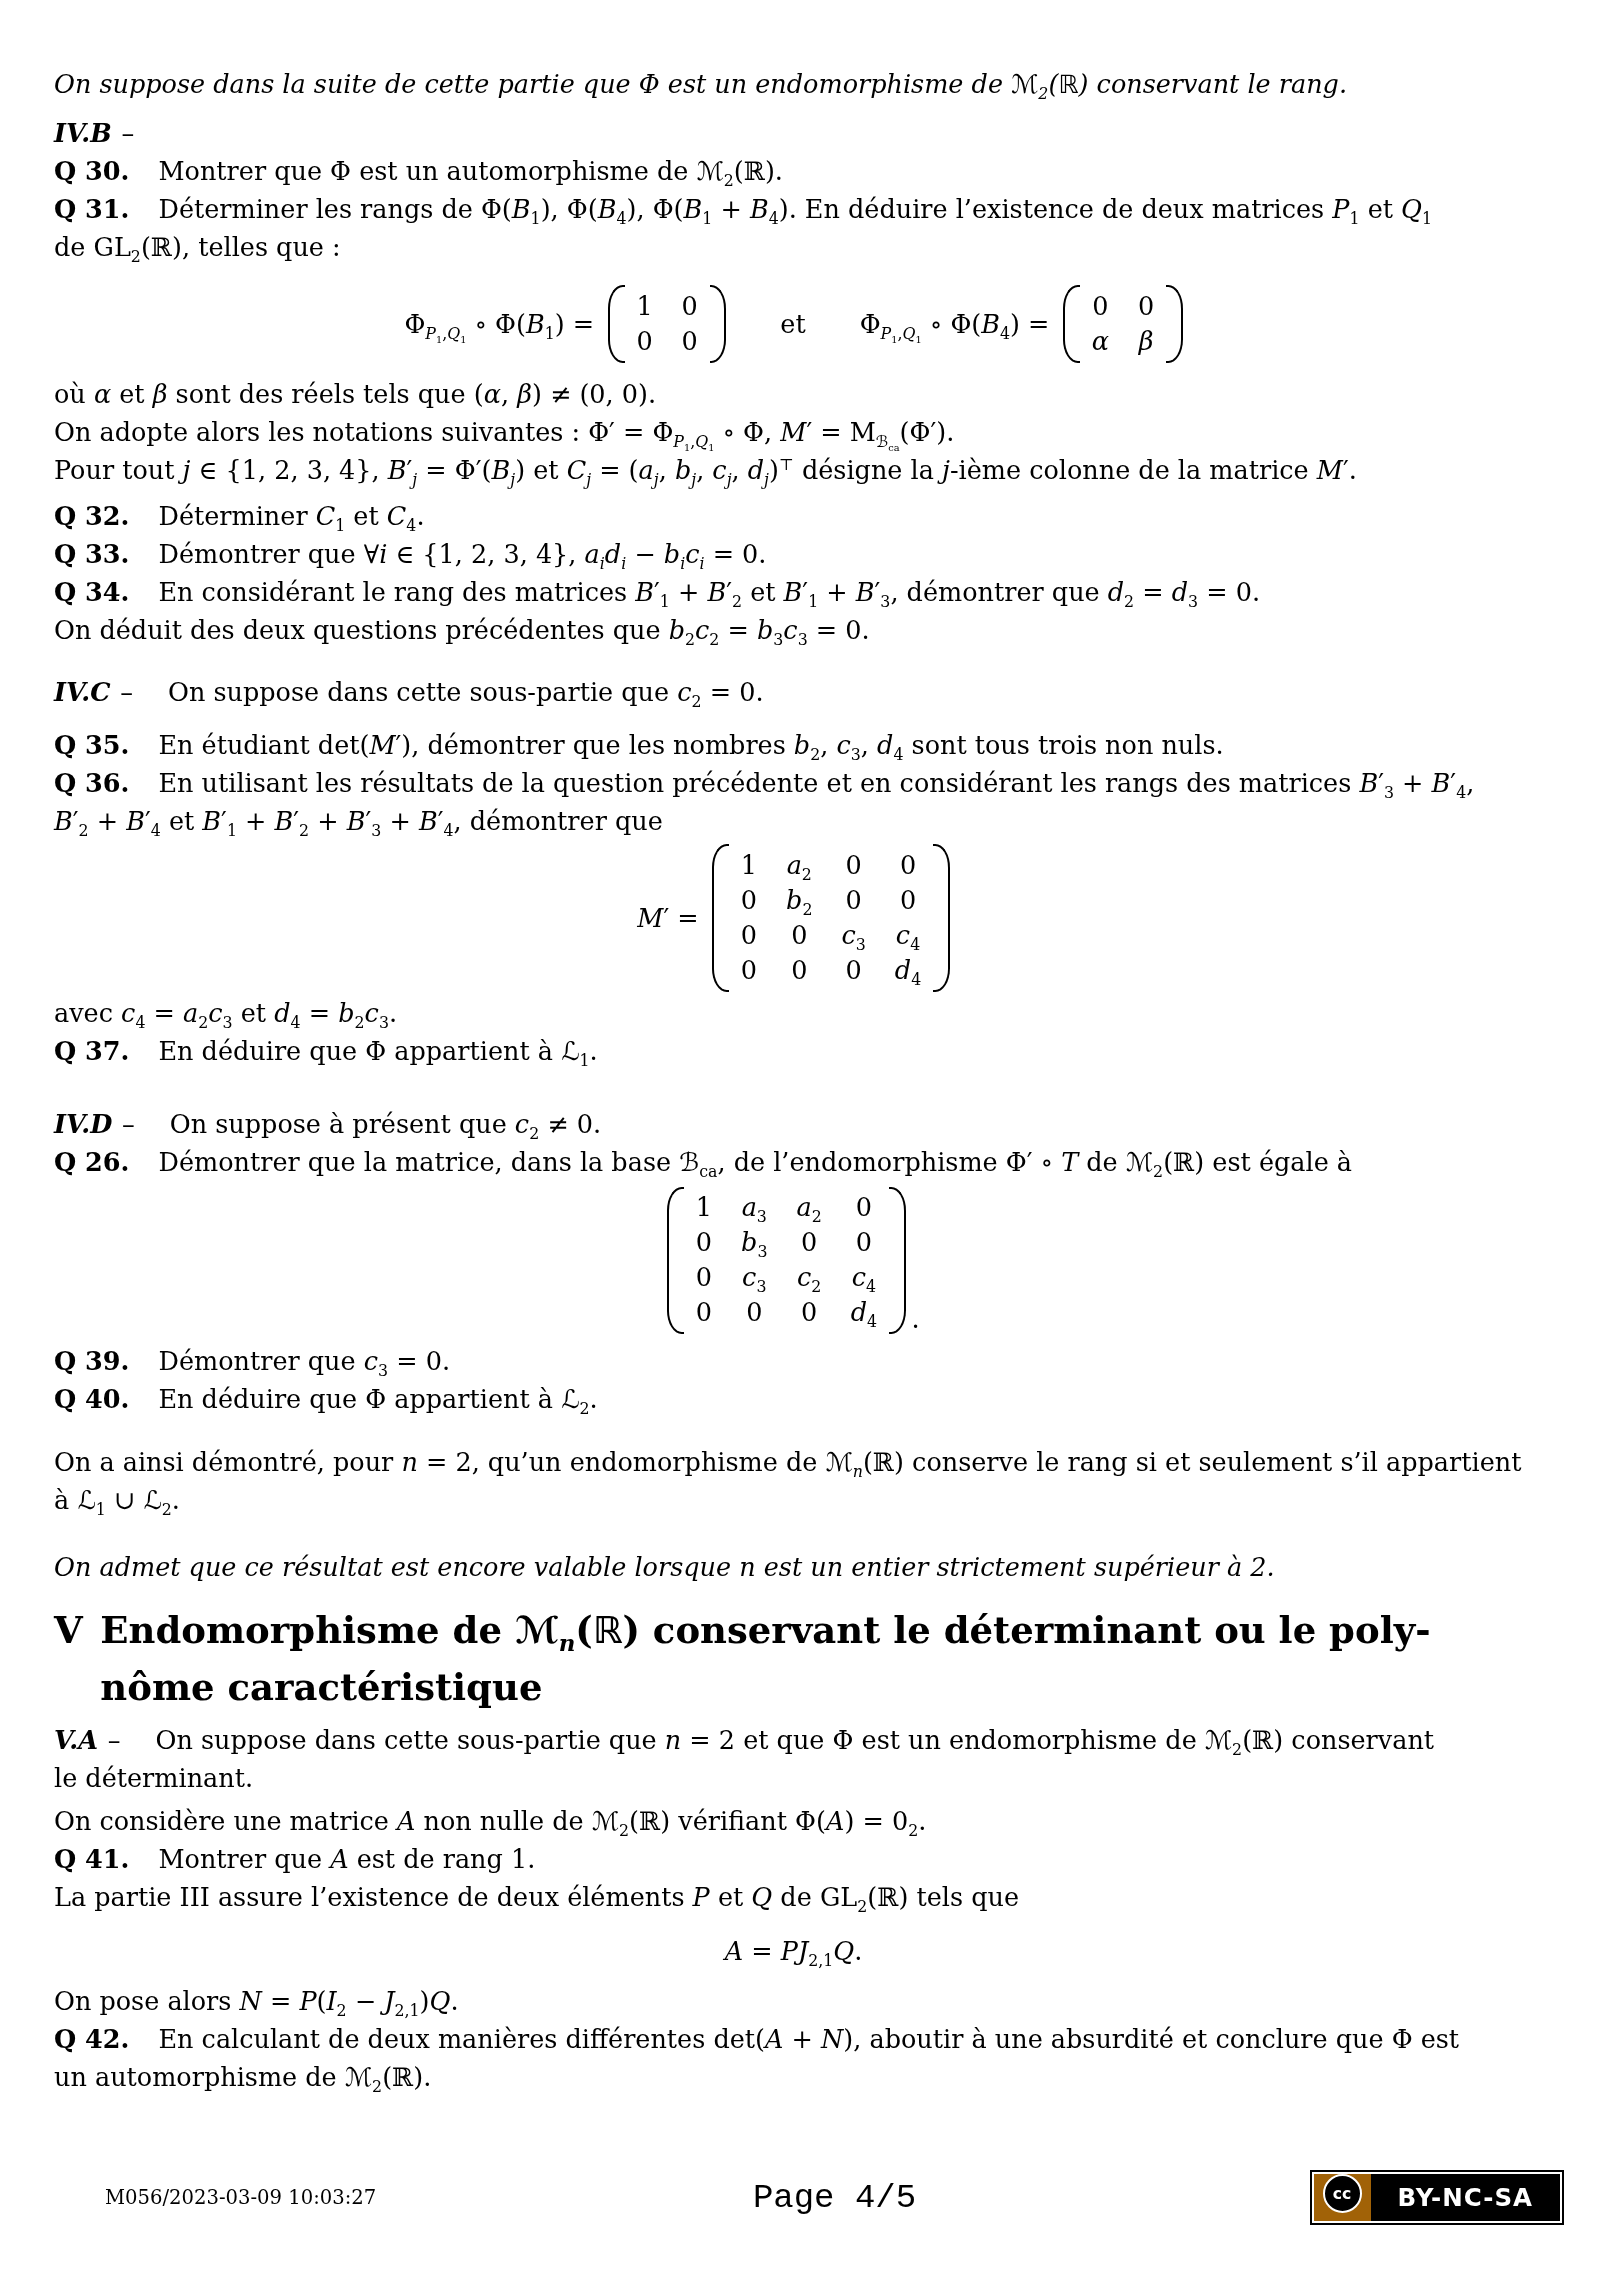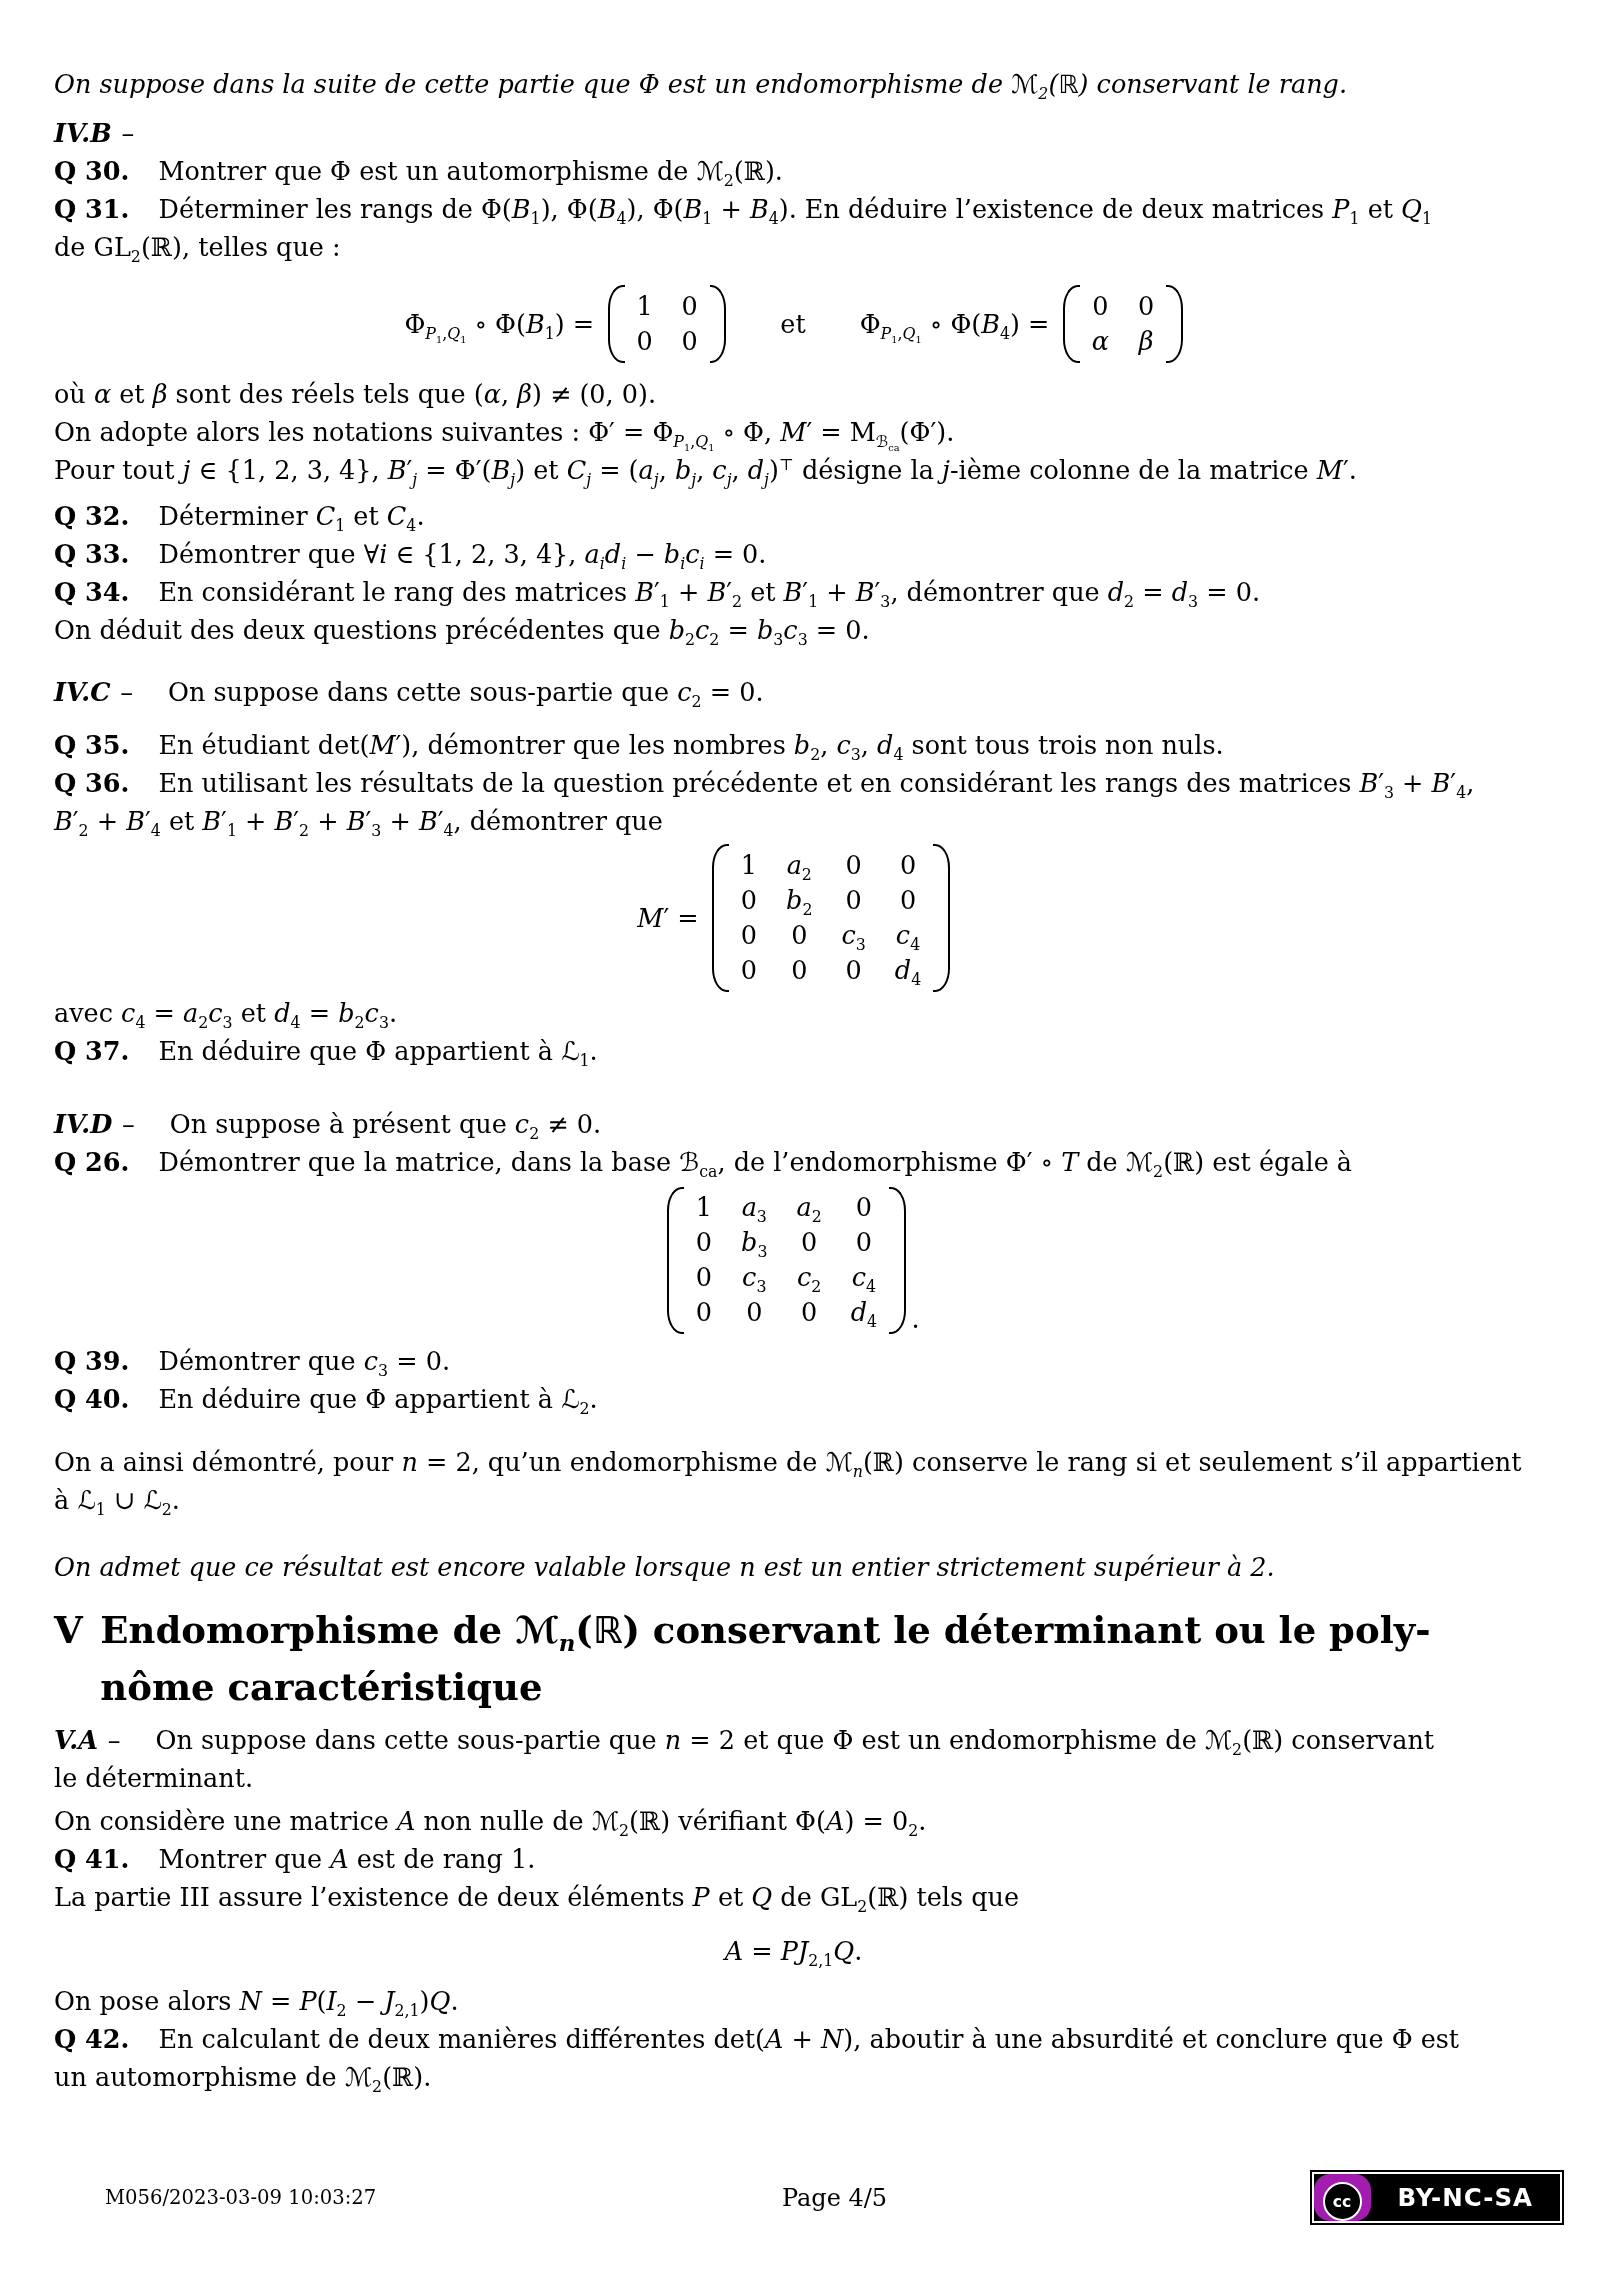--- a/index.html
+++ b/index.html
@@ -21,24 +21,24 @@
   .mat{display:inline-flex;align-items:stretch;}
   .mgrid{display:grid;column-gap:29px;row-gap:3.9px;padding:5.9px 11.8px;text-align:center;line-height:31px;}
   .br{width:14.7px;}
   .br-l{border-left:2px solid #000;border-top:2px solid #000;border-bottom:2px solid #000;
         border-top-left-radius:14.7px 23.5px;border-bottom-left-radius:14.7px 23.5px;}
   .br-r{border-right:2px solid #000;border-top:2px solid #000;border-bottom:2px solid #000;
         border-top-right-radius:14.7px 23.5px;border-bottom-right-radius:14.7px 23.5px;}
   .vhead{display:flex;gap:17.6px;font-weight:bold;font-size:37px;line-height:57px;}
   .footer{position:absolute;left:105px;right:57px;top:2162px;height:71px;display:flex;align-items:center;}
   .f-id{font-size:19.6px;}
-  .f-page{position:absolute;left:50%;transform:translateX(-50%);font-size:24px;}
+  .f-page{position:absolute;left:50%;transform:translateX(-50%);font-size:34px;font-family:Liberation Mono, monospace;}
   .cc-badge{margin-left:auto;border:2.9px solid #000;background:#fff;padding:2px;}
   .cc-inner{background:#000;display:flex;align-items:center;height:47px;}
-  .cc-left{background:#a21caf;align-self:stretch;width:57px;display:flex;align-items:flex-end;justify-content:center;border-radius:16px;}
+  .cc-left{background:#a16207;align-self:stretch;width:57px;display:flex;align-items:flex-start;justify-content:center;}
   .cc-circle{width:35px;height:35px;border-radius:50%;background:#000;border:2px solid #fff;color:#fff;
              display:flex;align-items:center;justify-content:center;
              font-family:"DejaVu Sans","Liberation Sans",sans-serif;font-weight:bold;font-size:15.7px;}
   .cc-text{color:#fff;font-family:"DejaVu Sans","Liberation Sans",sans-serif;font-weight:bold;
            font-size:24.5px;padding:0 27px;letter-spacing:1px;}
   .download{position:absolute;top:2227px;left:0;width:100%;text-align:center;
             font-family:"DejaVu Sans","Liberation Sans",sans-serif;font-size:29px;}
 </style>
 </head>
 <body>

